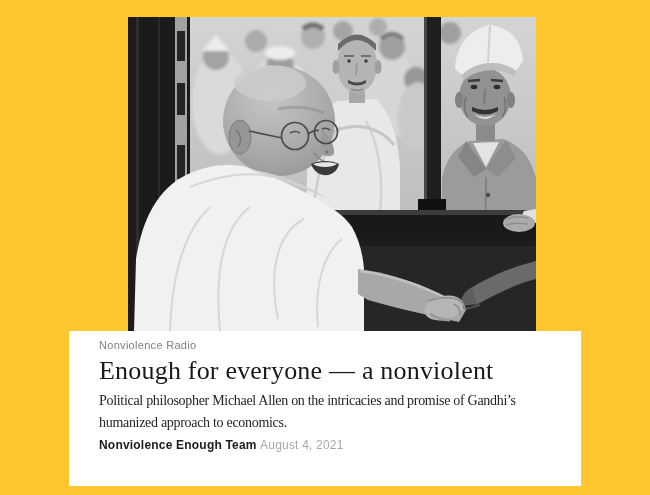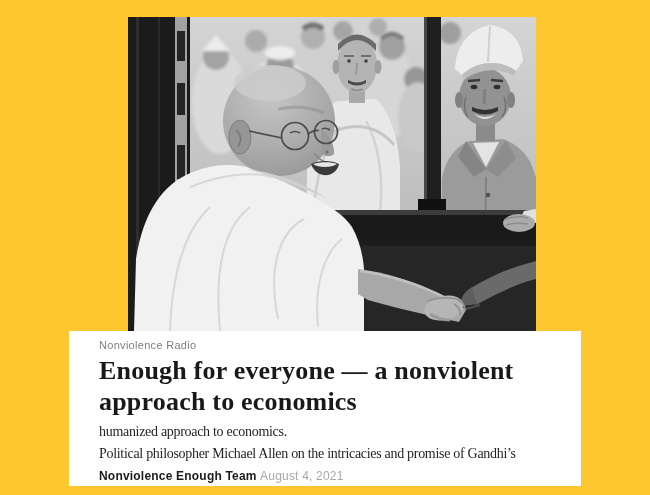--- a/index.html
+++ b/index.html
@@ -25,21 +25,21 @@
   .category{
     display:block;
     font-size:11px;line-height:12px;
     letter-spacing:.3px;
     color:#7f7f7f;
     text-decoration:none;
   }
   .title{
     margin:4px 0 0;
     font-family:"Liberation Serif", serif;
-    font-weight:700;
+    font-weight:400;
     font-size:26px;line-height:31px;
     letter-spacing:.2px;
     color:#191919;
   }
   .title span{display:block;white-space:nowrap;}
   .excerpt{
     margin:4px 0 0;
     font-family:"Liberation Serif", serif;
     font-size:14px;line-height:22px;
     letter-spacing:-.3px;
@@ -225,26 +225,25 @@
         <path d="M338,292 L352,288" stroke="#4f4f4f" stroke-width="2" fill="none"></path>
       </g>
     </svg>
   </figure>
 
   <article class="card">
     <a class="category" href="#">Nonviolence Radio</a>
 
     <h1 class="title">
       <span>Enough for everyone — a nonviolent</span>
-      <span>approach to economics</span>
     </h1>
 
     <p class="excerpt">
+      <span>Political philosopher Michael Allen on the intricacies and promise of Gandhi’s</span>
       <span>humanized approach to economics.</span>
-      <span>Political philosopher Michael Allen on the intricacies and promise of Gandhi’s</span>
     </p>
 
     <div class="byline">
       <a class="author" href="#">Nonviolence Enough Team</a>
       <span class="date">August 4, 2021</span>
     </div>
   </article>
 
 </div>
 

